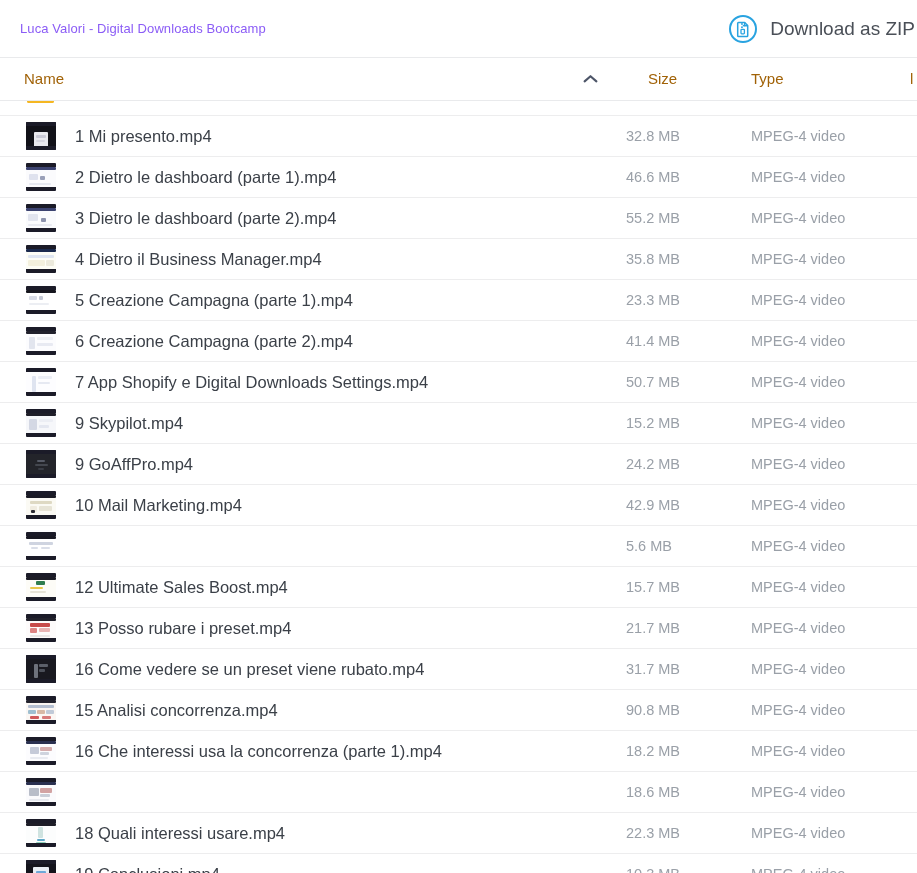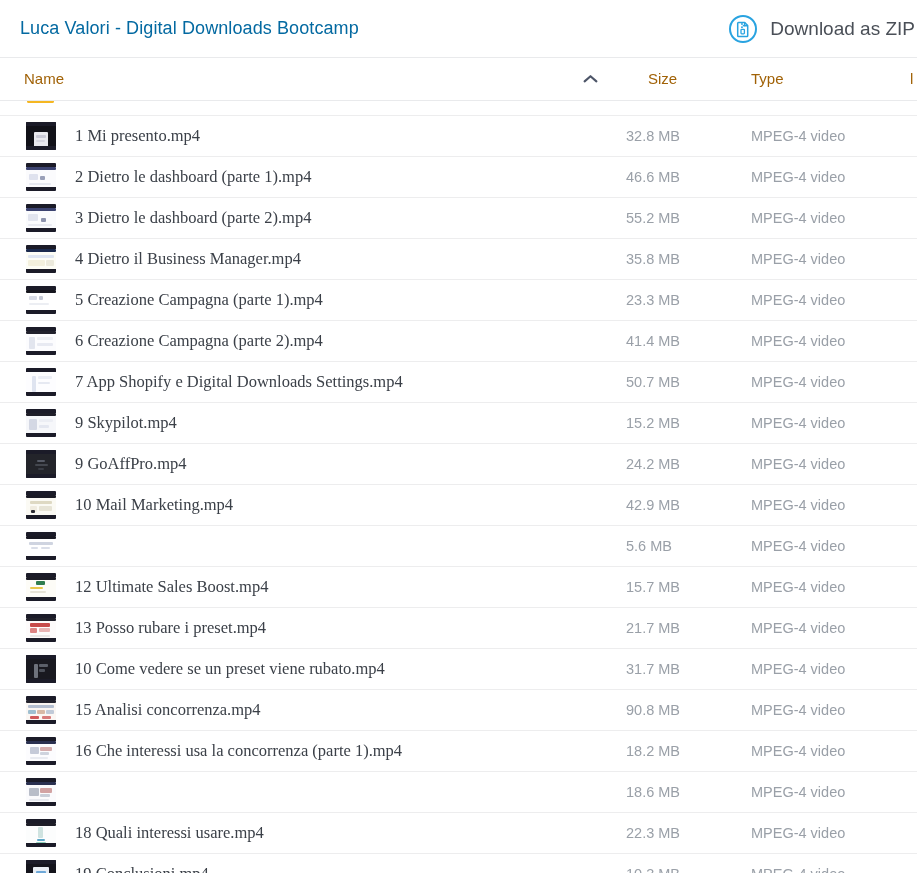--- a/index.html
+++ b/index.html
@@ -22,22 +22,22 @@
     position: relative;
     height: 57px;
     box-sizing: border-box;
     display: flex;
     align-items: center;
     justify-content: space-between;
     padding: 0 0 0 20px;
     background: #ffffff;
   }
   .folder-title {
-    font-size: 18px;
-    color: #0369a1;
+    font-size: 13px;
+    color: #8b5cf6;
     font-weight: 400;
     letter-spacing: 0.1px;
     white-space: nowrap;
   }
   .download-zip {
     display: flex;
     align-items: center;
     gap: 12px;
     padding-right: 2px;
     cursor: pointer;
@@ -149,21 +149,20 @@
 
   .fname {
     position: absolute;
     left: 75px;
     top: 0;
     height: 40px;
     line-height: 40px;
     font-size: 16.5px;
     color: #3b4048;
     white-space: nowrap;
-    font-family: Liberation Serif, serif;
   }
   .fsize {
     position: absolute;
     left: 626px;
     top: 0;
     height: 40px;
     line-height: 40px;
     font-size: 14.5px;
     color: #9aa0a8;
     white-space: nowrap;
@@ -451,21 +450,21 @@
         <div class="thumb" style="background: rgb(25, 25, 32);">
           <div class="bar-top"></div>
           <div class="body">
             <div class="fleck" style="left: 8px; top: 5px; width: 4px; height: 14px; background: rgb(110, 114, 124);"></div>
             <div class="fleck" style="left: 13px; top: 5px; width: 9px; height: 3px; background: rgb(91, 95, 105);"></div>
             <div class="fleck" style="left: 13px; top: 10px; width: 6px; height: 3px; background: rgb(76, 80, 90);"></div>
           </div>
           <div class="bar-bot"></div>
         </div>
       </div>
-      <div class="fname">10 Come vedere se un preset viene rubato.mp4</div>
+      <div class="fname">16 Come vedere se un preset viene rubato.mp4</div>
       <div class="fsize">31.7 MB</div>
       <div class="ftype">MPEG-4 video</div>
     </div>
     <div class="row">
       <div class="thumb-wrap">
         <div class="thumb" style="background: rgb(251, 247, 244);">
           <div class="bar-top"></div>
           <div class="body">
             <div class="fleck" style="left: 0px; top: 0px; width: 30px; height: 3px; background: rgb(35, 35, 46);"></div>
             <div class="fleck" style="left: 2px; top: 5px; width: 26px; height: 3px; background: rgb(181, 192, 210);"></div>

